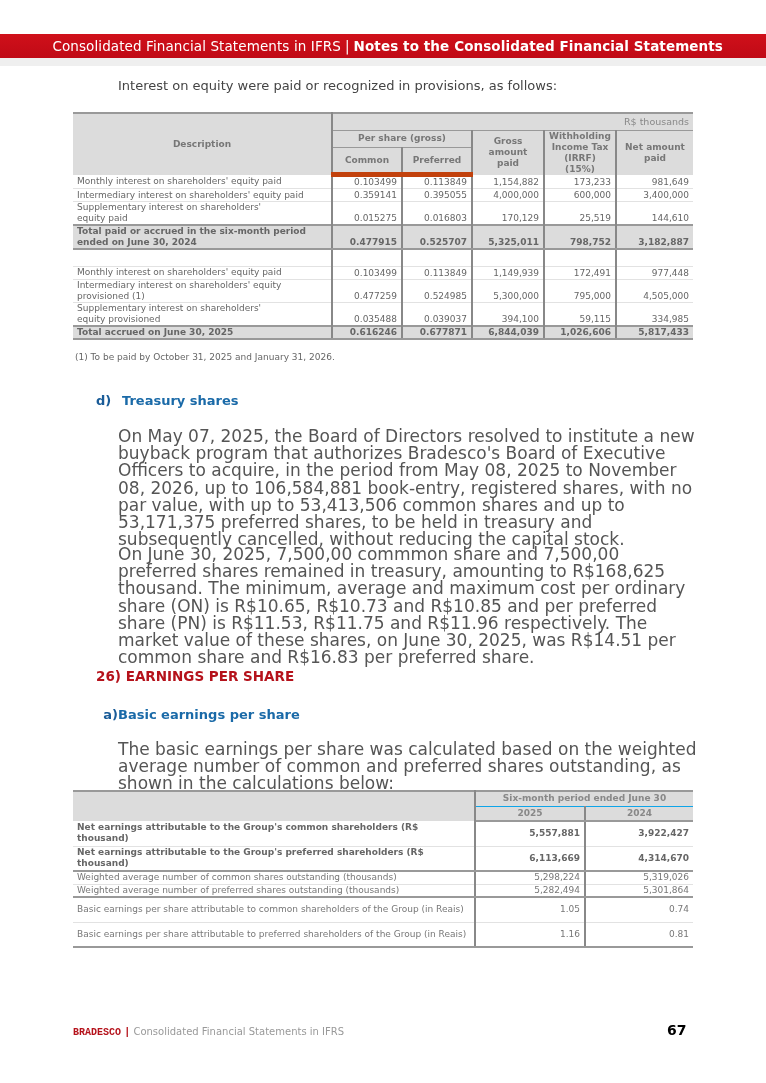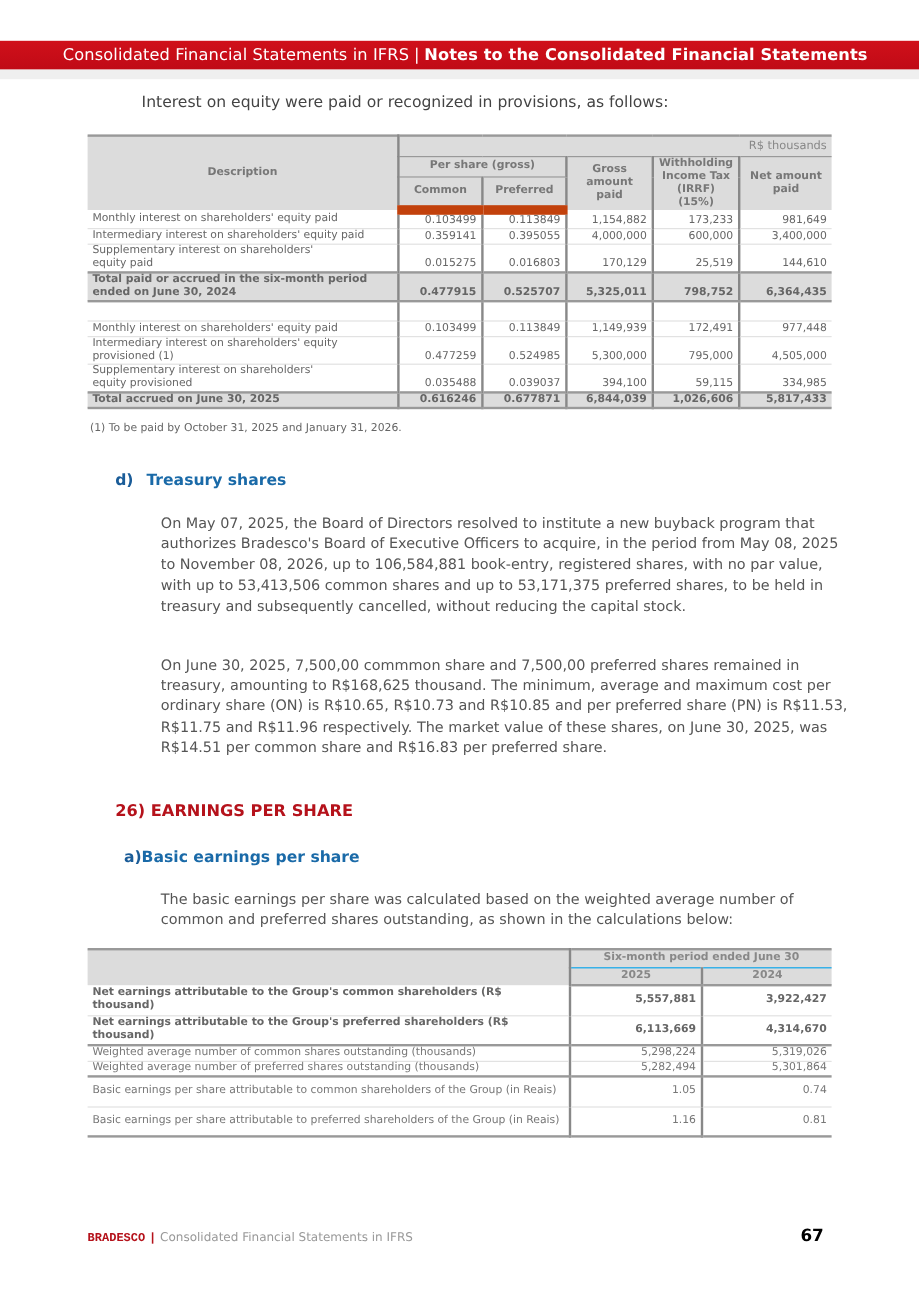--- a/index.html
+++ b/index.html
@@ -20,28 +20,28 @@
   .t1 { position: absolute; left: 73px; top: 112px; width: 620px; font-size: 9px; color: #666; }
   .t1 td, .t1 th { padding: 0 4px; height: 13px; line-height: 11px; }
   .t1 th { font-weight: bold; color: #777; background: #dcdcdc; text-align: center; }
   .t1 .unit { text-align: right; font-weight: normal; color: #888; font-size: 9.5px; height: 17px; }
   .t1 td.num { text-align: right; vertical-align: bottom; }
   .t1 td.desc { text-align: left; margin-left: 45px; }
   .t1 .vr { border-right: 2px solid #888; }
   .t1 tr.data td { border-bottom: 1px solid #e2e2e2; }
   .t1 tr.total td { background: #dcdcdc; font-weight: bold; color: #666; border-top: 2px solid #999; border-bottom: 2px solid #999; }
   .t1 thead tr:first-child th { border-top: 2px solid #999; }
-  .t1 thead tr:last-child th { border-bottom: 8px solid #c2410c; }
+  .t1 thead tr:last-child th { border-bottom: 5px solid #c2410c; }
   .t1 .hb { border-bottom: 1px solid #999; }
   .t1 tr.spacer td { height: 17px; border-bottom: 1px solid #e2e2e2; }
   .footnote { position: absolute; left: 75px; top: 352px; font-size: 9px; color: #666; }
 
   .subhead { position: absolute; font-size: 13px; font-weight: bold; color: #1a6aa8; }
   .subhead .lbl { display: inline-block; width: 26px; color: #1a5c98; }
-  .para { position: absolute; left: 118px; width: 580px; font-size: 12px; line-height: 17.2px; color: #555; margin-left: 16px; }
+  .para { position: absolute; left: 118px; width: 580px; font-size: 17px; line-height: 17.2px; color: #555; }
 
   .section { position: absolute; left: 96px; top: 668px; font-size: 13.5px; font-weight: bold; color: #b5121b; }
 
   .t2 { position: absolute; left: 73px; top: 790px; width: 620px; font-size: 9px; color: #777; }
   .t2 td, .t2 th { padding: 0 4px; line-height: 11px; }
   .t2 th { background: #dcdcdc; font-weight: bold; color: #888; text-align: center; height: 15px; }
   .t2 thead tr:first-child th { border-top: 2px solid #999; }
   .t2 thead tr:last-child th { border-bottom: 2px solid #999; }
   .t2 .hb { border-bottom: 1px solid #0ea5e9; }
   .t2 td.num { text-align: right; vertical-align: middle; }
@@ -118,21 +118,21 @@
       <td class="num vr">170,129</td>
       <td class="num vr">25,519</td>
       <td class="num">144,610</td>
     </tr>
     <tr class="total">
       <td class="desc vr" style="padding-right:20px">Total paid or accrued in the six-month period ended on June 30, 2024</td>
       <td class="num vr">0.477915</td>
       <td class="num vr">0.525707</td>
       <td class="num vr">5,325,011</td>
       <td class="num vr">798,752</td>
-      <td class="num">6,364,435</td>
+      <td class="num">3,182,887</td>
     </tr>
     <tr class="spacer">
       <td class="vr"></td>
         <td class="vr"></td>
         <td class="vr"></td>
         <td class="vr"></td>
         <td class="vr"></td>
         <td></td>
     </tr>
     <tr class="data">

